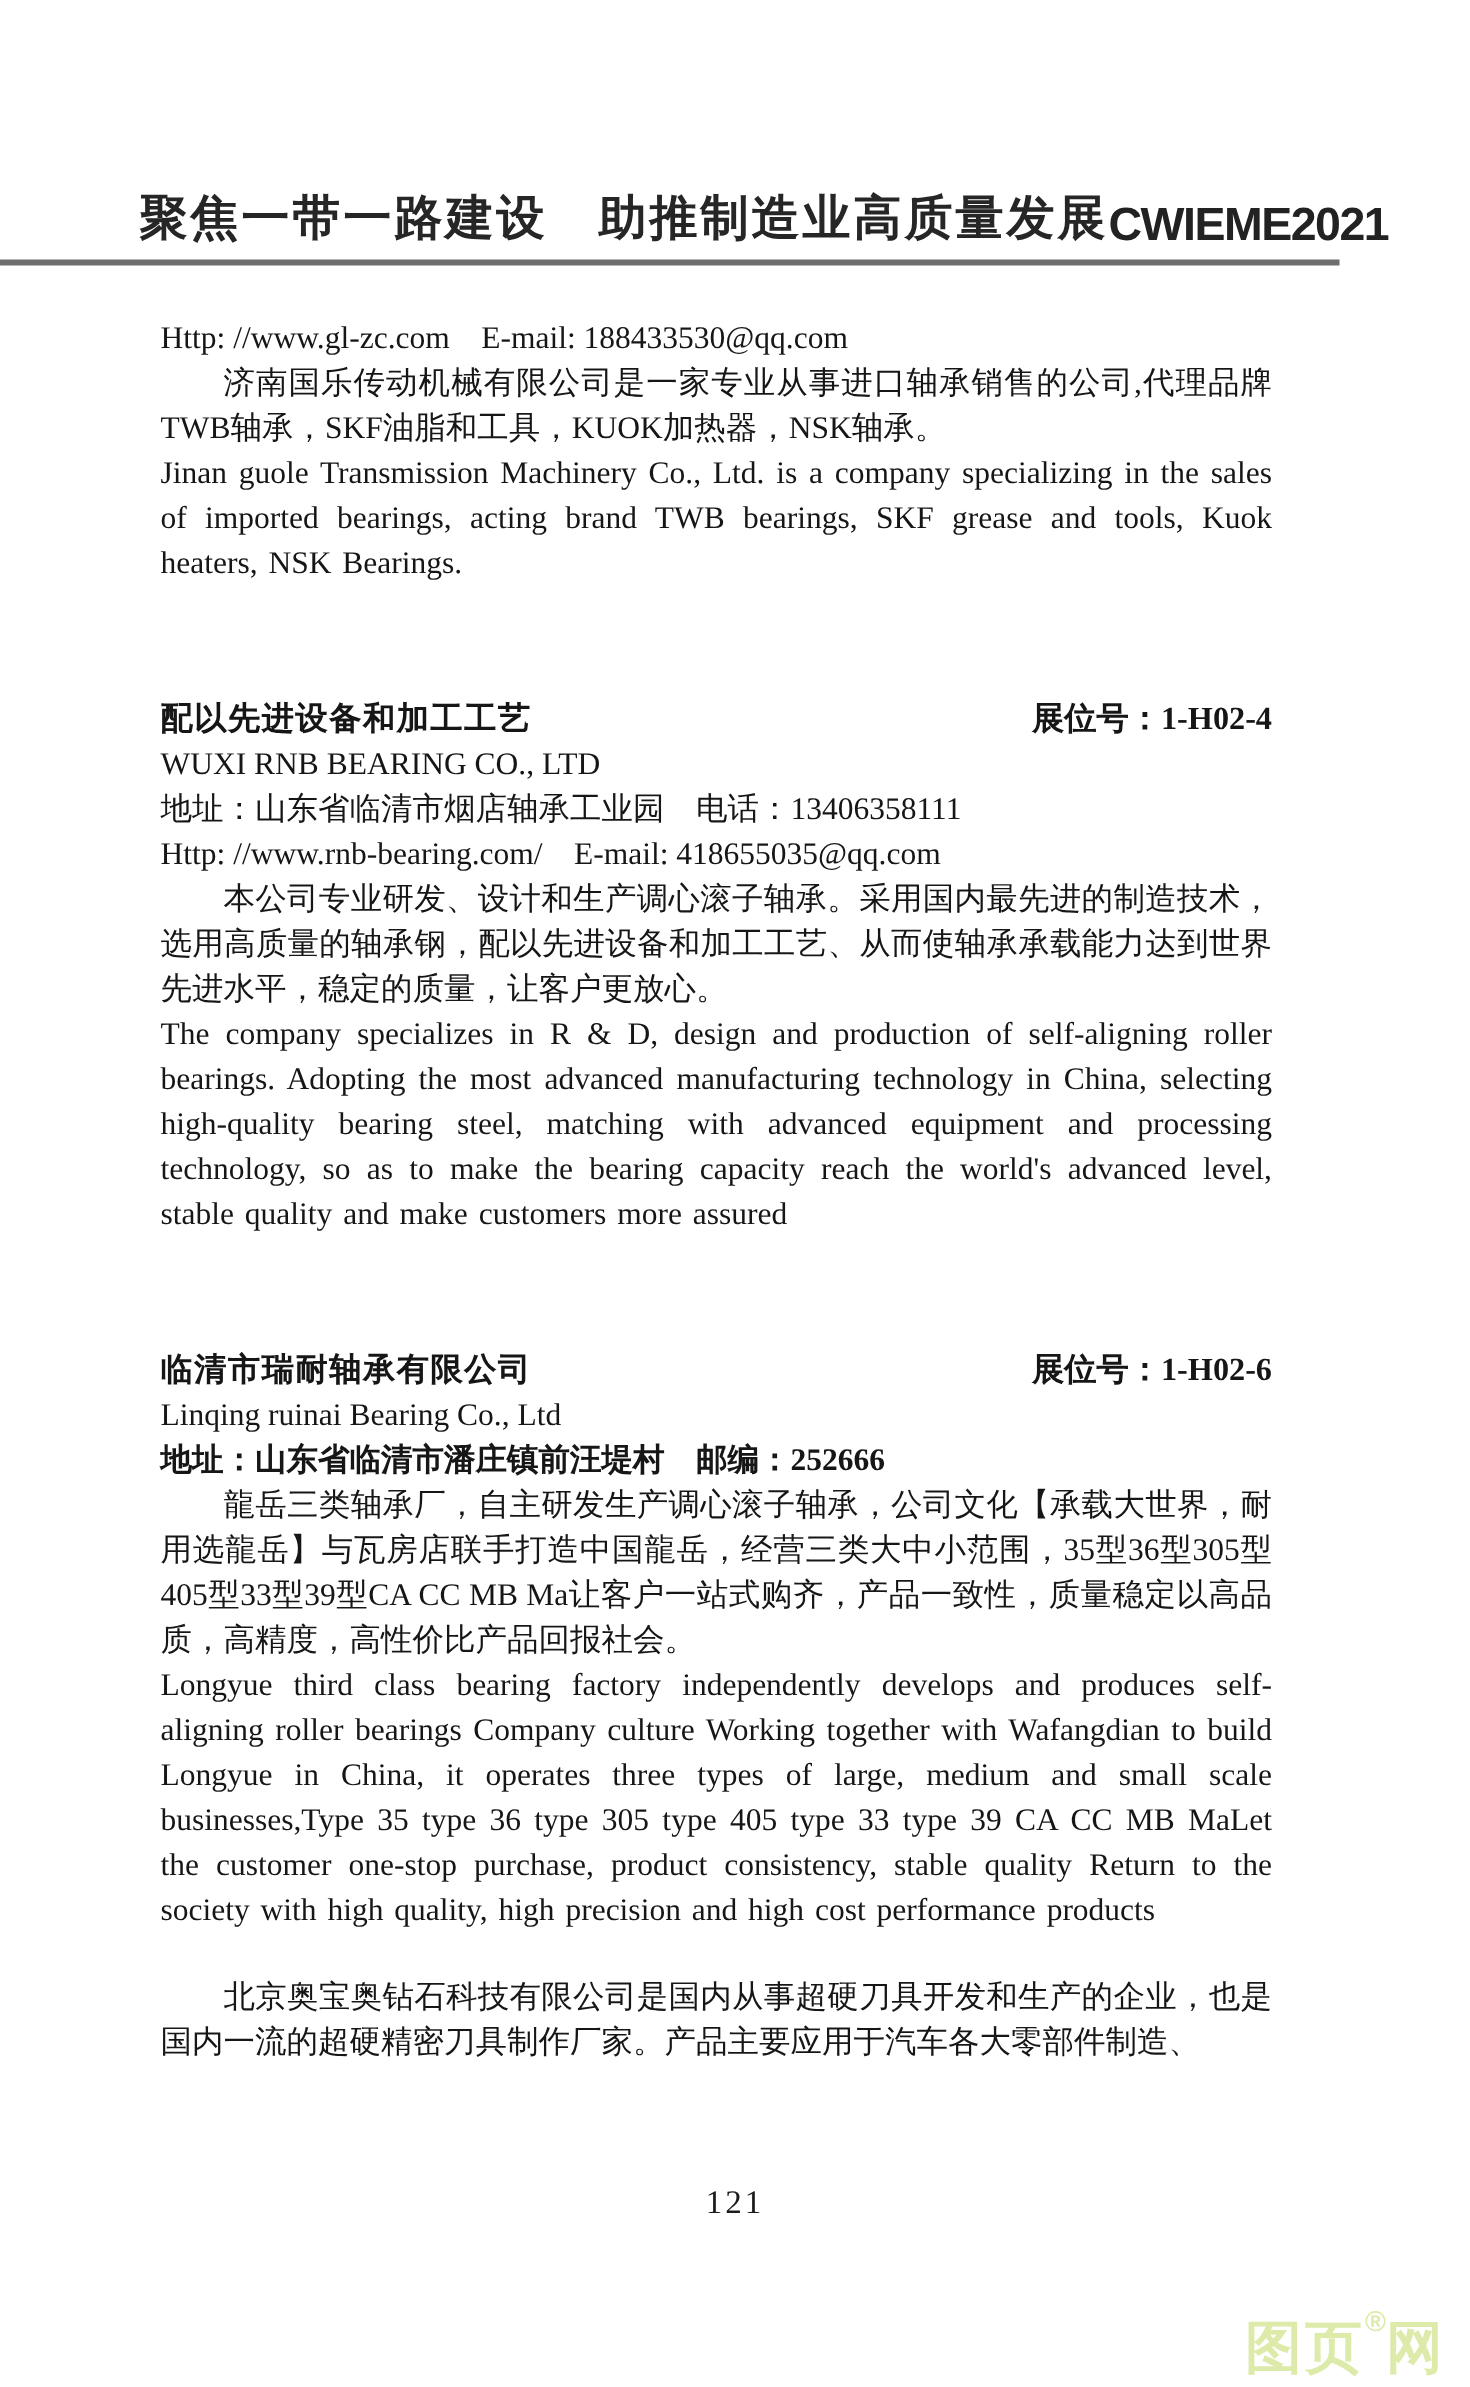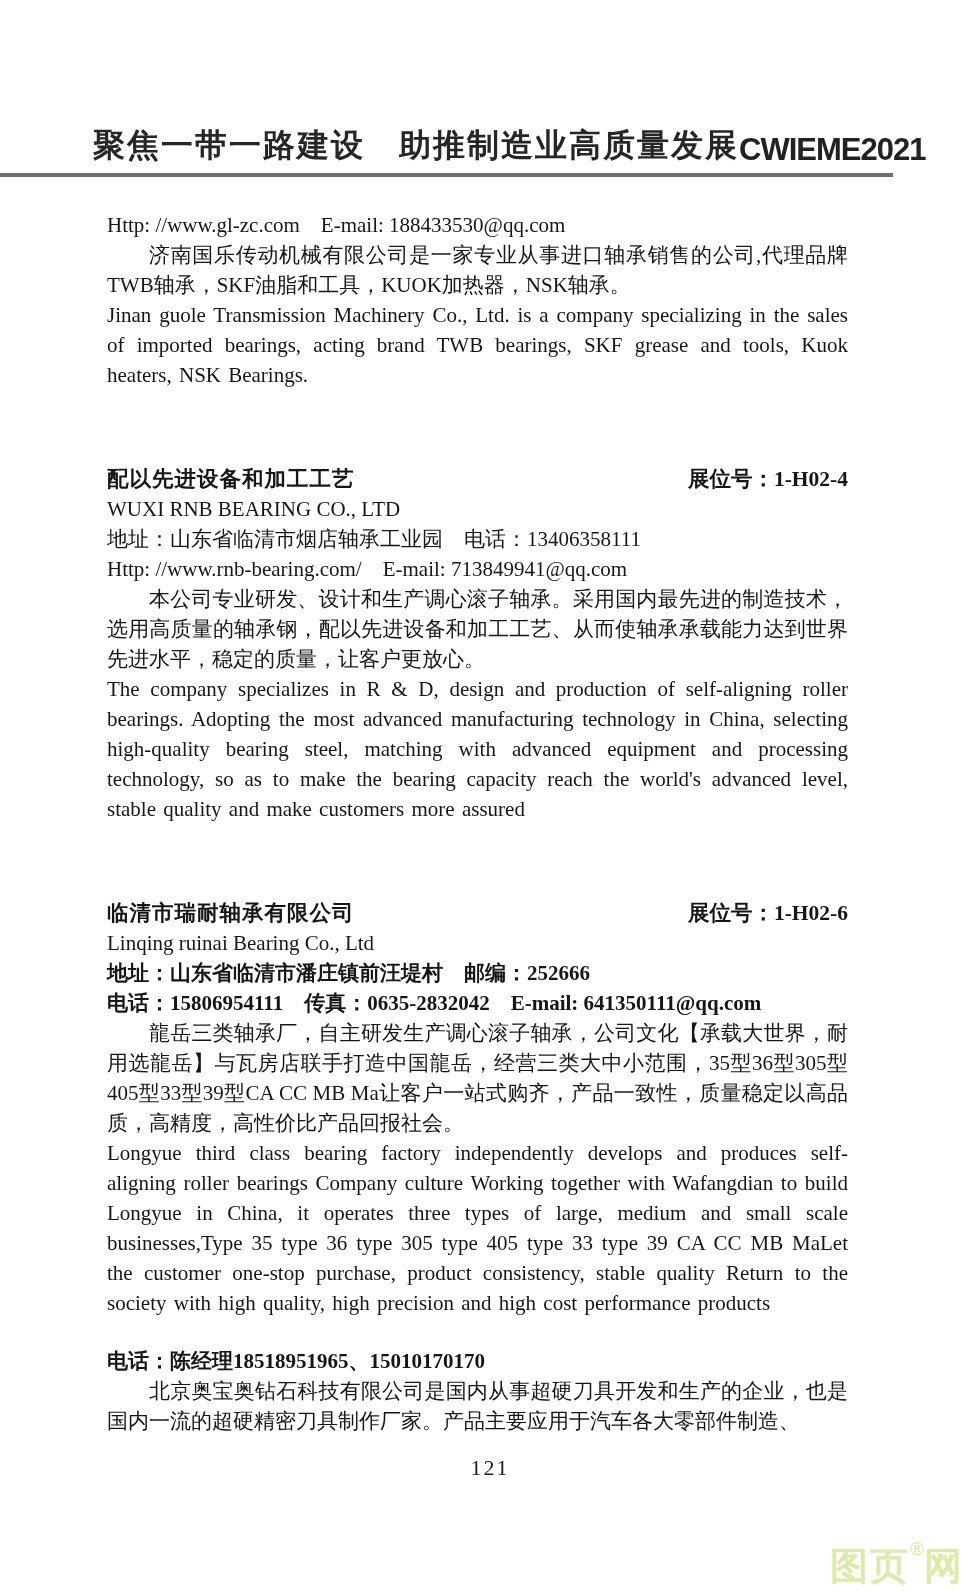--- a/index.html
+++ b/index.html
@@ -120,39 +120,37 @@
     <p class="para en">Jinan guole Transmission Machinery Co., Ltd. is a company specializing in the sales of imported bearings, acting brand TWB bearings, SKF grease and tools, Kuok heaters, NSK Bearings.</p>
   </div>
 
   <div class="entry">
     <div class="name-row">
       <span class="company-name">配以先进设备和加工工艺</span>
       <span class="booth">展位号：1-H02-4</span>
     </div>
     <p class="line">WUXI RNB BEARING CO., LTD</p>
     <p class="line">地址：山东省临清市烟店轴承工业园　电话：13406358111</p>
-    <p class="line">Http: //www.rnb-bearing.com/　E-mail: 713849941@qq.com</p>
+    <p class="line">Http: //www.rnb-bearing.com/　E-mail: 418655035@qq.com</p>
     <p class="para cn">本公司专业研发、设计和生产调心滚子轴承。采用国内最先进的制造技术，选用高质量的轴承钢，配以先进设备和加工工艺、从而使轴承承载能力达到世界先进水平，稳定的质量，让客户更放心。</p>
     <p class="para en">The company specializes in R &amp; D, design and production of self-aligning roller bearings. Adopting the most advanced manufacturing technology in China, selecting high-quality bearing steel, matching with advanced equipment and processing technology, so as to make the bearing capacity reach the world's advanced level, stable quality and make customers more assured</p>
   </div>
 
   <div class="entry">
     <div class="name-row">
       <span class="company-name">临清市瑞耐轴承有限公司</span>
       <span class="booth">展位号：1-H02-6</span>
     </div>
     <p class="line">Linqing ruinai Bearing Co., Ltd</p>
     <p class="line b">地址：山东省临清市潘庄镇前汪堤村　邮编：252666</p>
-    <p class="line b">电话：15806954111　传真：0635-2832042　E-mail: 641350111@qq.com</p>
     <p class="para cn">龍岳三类轴承厂，自主研发生产调心滚子轴承，公司文化【承载大世界，耐用选龍岳】与瓦房店联手打造中国龍岳，经营三类大中小范围，35型36型305型405型33型39型CA CC MB Ma让客户一站式购齐，产品一致性，质量稳定以高品质，高精度，高性价比产品回报社会。</p>
     <p class="para en">Longyue third class bearing factory independently develops and produces self-aligning roller bearings Company culture Working together with Wafangdian to build Longyue in China, it operates three types of large, medium and small scale businesses,Type 35 type 36 type 305 type 405 type 33 type 39 CA CC MB MaLet the customer one-stop purchase, product consistency, stable quality Return to the society with high quality, high precision and high cost performance products</p>
   </div>
 
   <div class="entry">
-    <p class="line b">电话：陈经理18518951965、15010170170</p>
     <p class="para cn">北京奥宝奥钻石科技有限公司是国内从事超硬刀具开发和生产的企业，也是国内一流的超硬精密刀具制作厂家。产品主要应用于汽车各大零部件制造、</p>
   </div>
 
 </div>
 
 <div class="page-number">121</div>
 
 <div class="watermark" style="color: rgb(220, 235, 170);"><span>图页</span><span class="reg">®</span><span>网</span></div>
 
 </body></html>

